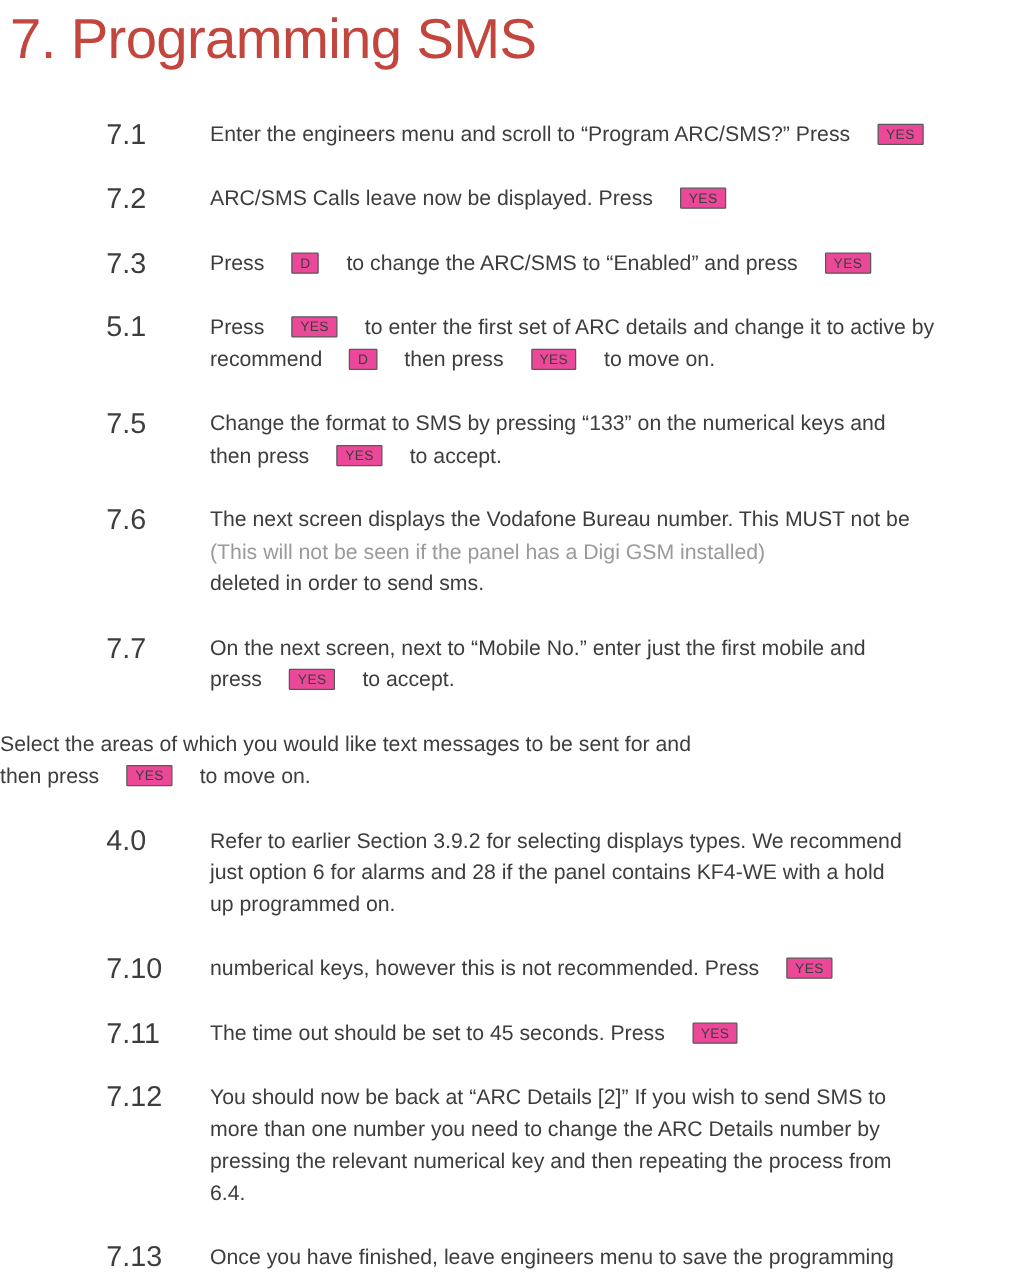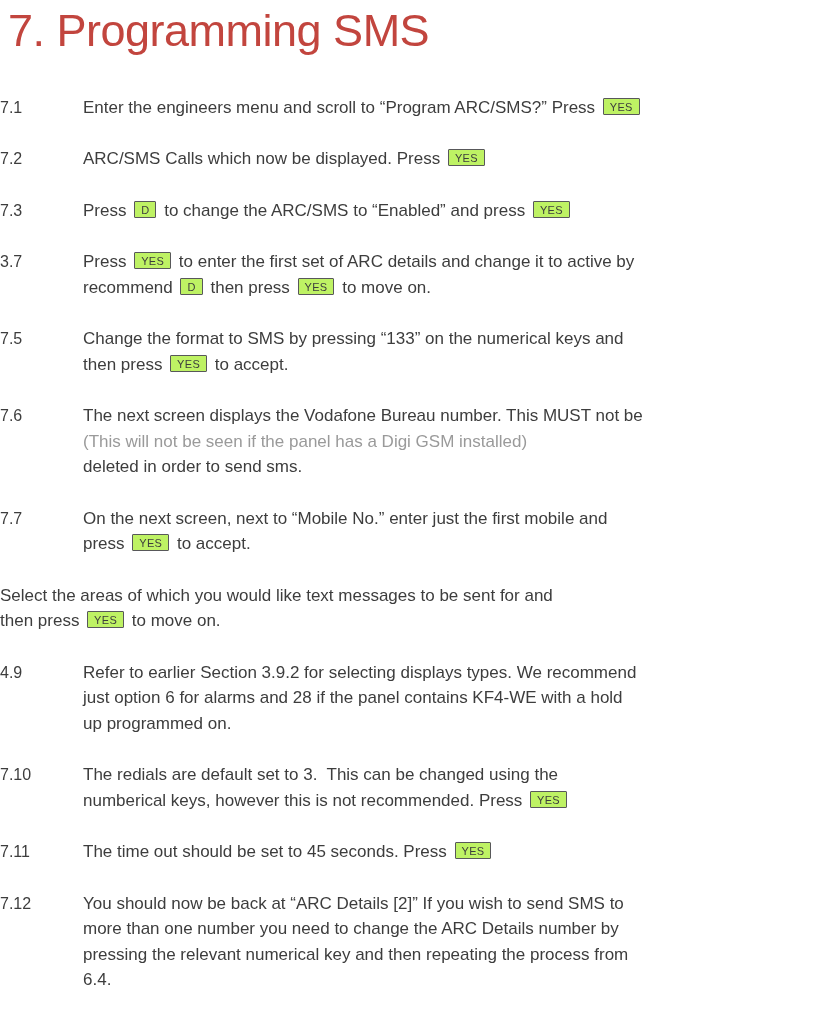--- a/index.html
+++ b/index.html
@@ -25,21 +25,22 @@
   }
   .steps {
     margin-top: 39px;
   }
   .step {
     display: flex;
     margin-bottom: 26px;
   }
   .step-num {
     flex: 0 0 83px;
-    font-size: 16px;
+    padding-left: 85px;
+    font-size: 23px;
     color: #3d3d3d;
     line-height: 25.5px;
     white-space: nowrap;
   }
   .step-body {
     flex: 0 0 620px;
     max-width: 620px;
     font-size: 17px;
     color: #3d3d3d;
     line-height: 25.5px;
@@ -48,26 +49,26 @@
     white-space: nowrap;
   }
   .line.muted {
     color: #9a9a9a;
   }
   .key {
     display: inline-block;
     border: 1.5px solid #58585a;
     border-radius: 1px;
     padding: 2px 6px 1px 6px;
-    margin: 0 3px;
+    margin: 0 17px;
     font-size: 11px;
     line-height: 12px;
     letter-spacing: 0.3px;
     color: #3d3d3d;
-    background: #bef264;
+    background: #ec4899;
     position: relative;
     top: -2px;
     vertical-align: baseline;
     text-align: center;
   }
 </style>
 </head>
 <body>
 
 <div class="page">
@@ -75,31 +76,31 @@
   <div class="steps" id="steps">
       <div class="step">
         <div class="step-num">7.1</div>
         <div class="step-body">
           <div class="line"><span>Enter the engineers menu and scroll to “Program ARC/SMS?” Press </span><span class="key">YES</span></div>
         </div>
       </div>
       <div class="step">
         <div class="step-num">7.2</div>
         <div class="step-body">
-          <div class="line"><span>ARC/SMS Calls which now be displayed. Press </span><span class="key">YES</span></div>
+          <div class="line"><span>ARC/SMS Calls leave now be displayed. Press </span><span class="key">YES</span></div>
         </div>
       </div>
       <div class="step">
         <div class="step-num">7.3</div>
         <div class="step-body">
           <div class="line"><span>Press </span><span class="key">D</span><span> to change the ARC/SMS to “Enabled” and press </span><span class="key">YES</span></div>
         </div>
       </div>
       <div class="step">
-        <div class="step-num">3.7</div>
+        <div class="step-num">5.1</div>
         <div class="step-body">
           <div class="line"><span>Press </span><span class="key">YES</span><span> to enter the first set of ARC details and change it to active by</span></div>
           <div class="line"><span>recommend </span><span class="key">D</span><span> then press </span><span class="key">YES</span><span> to move on.</span></div>
         </div>
       </div>
       <div class="step">
         <div class="step-num">7.5</div>
         <div class="step-body">
           <div class="line"><span>Change the format to SMS by pressing “133” on the numerical keys and</span></div>
           <div class="line"><span>then press </span><span class="key">YES</span><span> to accept.</span></div>
@@ -120,31 +121,30 @@
           <div class="line"><span>press </span><span class="key">YES</span><span> to accept.</span></div>
         </div>
       </div>
       <div class="step">
         <div class="step-body">
           <div class="line"><span>Select the areas of which you would like text messages to be sent for and</span></div>
           <div class="line"><span>then press </span><span class="key">YES</span><span> to move on.</span></div>
         </div>
       </div>
       <div class="step">
-        <div class="step-num">4.9</div>
+        <div class="step-num">4.0</div>
         <div class="step-body">
           <div class="line"><span>Refer to earlier Section 3.9.2 for selecting displays types. We recommend</span></div>
           <div class="line"><span>just option 6 for alarms and 28 if the panel contains KF4-WE with a hold</span></div>
           <div class="line"><span>up programmed on.</span></div>
         </div>
       </div>
       <div class="step">
         <div class="step-num">7.10</div>
         <div class="step-body">
-          <div class="line"><span>The redials are default set to 3.&nbsp; This can be changed using the</span></div>
           <div class="line"><span>numberical keys, however this is not recommended. Press </span><span class="key">YES</span></div>
         </div>
       </div>
       <div class="step">
         <div class="step-num">7.11</div>
         <div class="step-body">
           <div class="line"><span>The time out should be set to 45 seconds. Press </span><span class="key">YES</span></div>
         </div>
       </div>
       <div class="step">

